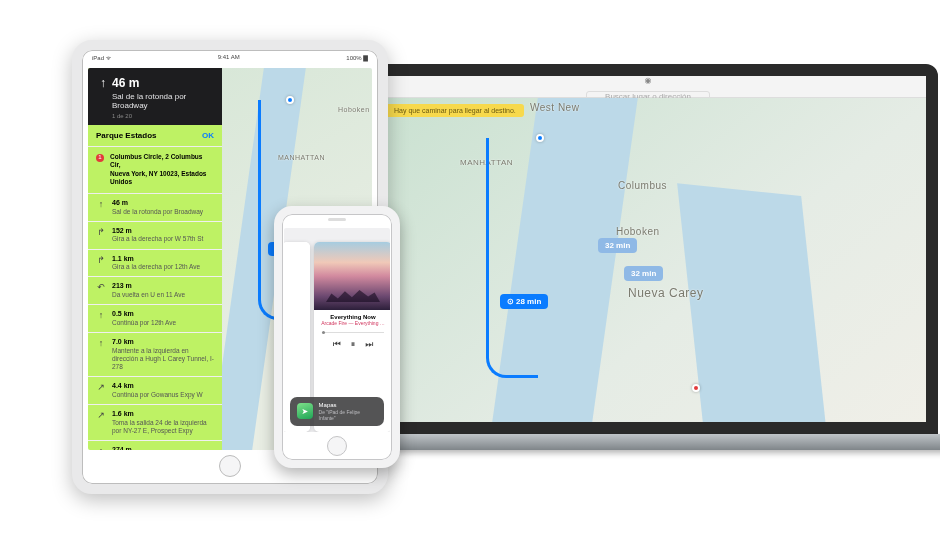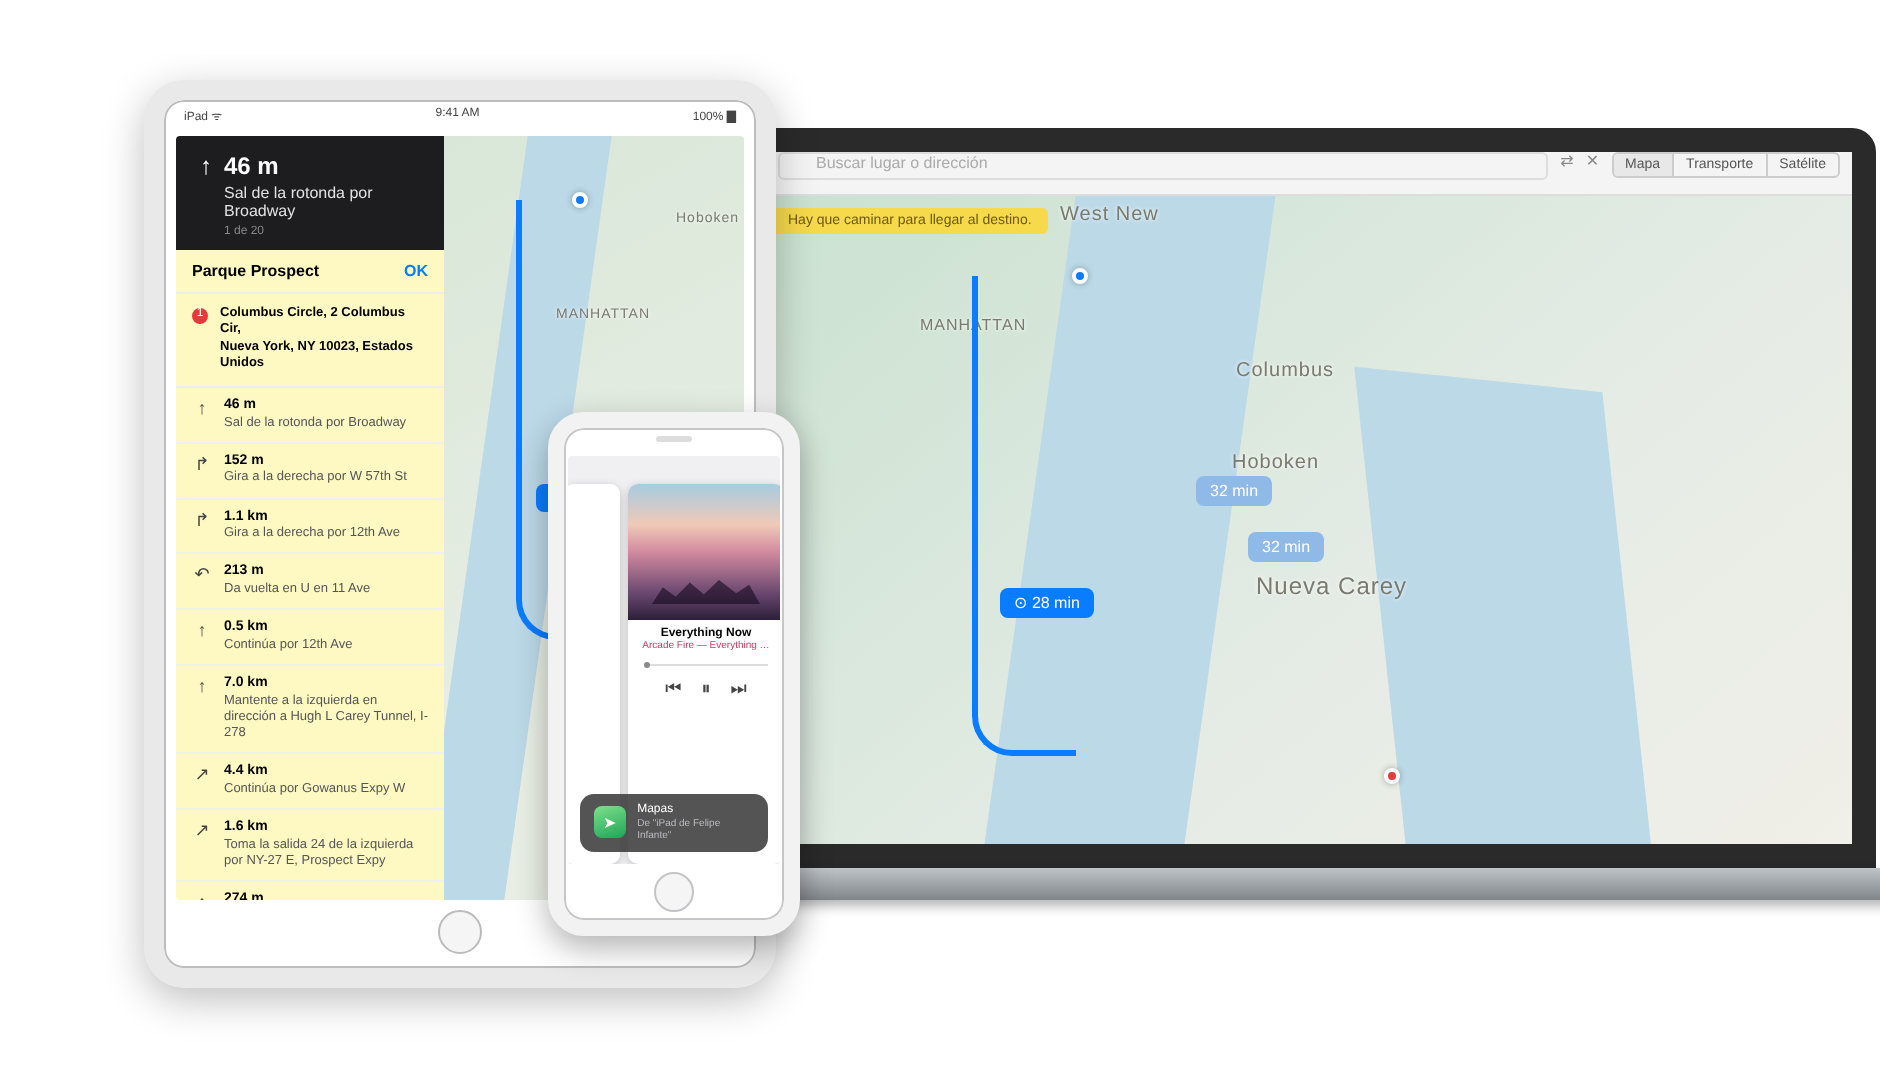--- a/index.html
+++ b/index.html
@@ -4,41 +4,41 @@
 <style>
   * { box-sizing: border-box; margin: 0; padding: 0; font-family: -apple-system, Helvetica, Arial, sans-serif; }
   body { width: 940px; height: 536px; background: #fff; position: relative; overflow: hidden; }
 
   
   .macbook { position: absolute; left: 358px; top: 64px; width: 580px; }
   .macbook-screen { border: 12px solid #2a2a2a; border-radius: 12px 12px 0 0; height: 370px; background: #dbe8e0; position: relative; overflow: hidden; }
   .macbook-screen::before { content:""; position:absolute; top:-8px; left:50%; width:4px; height:4px; background:#444; border-radius:50%; transform:translateX(-50%);}
   .macbook-base { height: 16px; background: linear-gradient(#bfc4c8,#7f8589); border-radius: 0 0 26px 26px; margin: 0 -30px; box-shadow: 0 3px 6px rgba(0,0,0,.3); position: relative; }
   .mac-inner { position:absolute; inset:0; display:flex; flex-direction:column; }
-  .mac-searchbar { height: 22px; background:#f4f4f4; border-bottom:1px solid #ddd; display:flex; align-items:flex-start; padding:0 6px; gap:6px; font-size:8px; color:#888;}
+  .mac-searchbar { height: 22px; background:#f4f4f4; border-bottom:1px solid #ddd; display:flex; align-items:center; padding:0 6px; gap:6px; font-size:8px; color:#888;flex-direction:column;}
   .mac-search { flex:1; border:1px solid #ddd; border-radius:3px; height:14px; padding:0 18px; color:#aaa; position:relative; }
   .mac-segmented { display:flex; border:1px solid #ccc; border-radius:3px; overflow:hidden; font-size:7px; }
   .mac-seg { padding:2px 6px; border-right:1px solid #ccc; color:#555; }
   .mac-seg:last-child { border-right:none; }
   .mac-seg.active { background:#e8e8e8; font-weight:500; }
   .mac-map { flex:1; position:relative; background: linear-gradient(140deg, #c9e1d0 0%, #e5ece5 60%, #f0efe8 100%); }
   .water { position:absolute; background:#bcd9e8; }
   .mac-banner { position:absolute; top:6px; left:6px; background:#f7d94c; color:#6b5a10; font-size:7px; padding:3px 8px 3px 18px; border-radius:3px; }
   .mac-banner::before { content:"⚠"; position:absolute; left:4px; color:#a07c00; }
   .map-label { position:absolute; color:#7a7a6e; font-size:10px; text-shadow: 0 0 2px #fff; letter-spacing:.5px;}
-  .route-badge { position:absolute; background:#0a7cff; color:#fff; font-size:8px; padding:3px 7px; border-radius:4px; font-weight:400;}
+  .route-badge { position:absolute; background:#0a7cff; color:#fff; font-size:8px; padding:3px 7px; border-radius:4px; font-weight:700;}
   .route-badge.alt { background:#8fb9e6; }
 
   
   .ipad { position: absolute; left: 72px; top: 40px; width: 316px; height: 454px; background:#fff; border: 10px solid #e9e9ea; border-radius: 20px; box-shadow: 0 6px 20px rgba(0,0,0,.25), inset 0 0 0 1px #bdbdbd; }
   .ipad::after { content:""; position:absolute; bottom:-32px; left:50%; width:28px; height:28px; border:2px solid #c9c9cb; border-radius:50%; transform:translateX(-50%); background:#f2f2f3; display:none;}
   .ipad-home { position:absolute; bottom:7px; left:50%; transform:translateX(-50%); width:22px; height:22px; border:1px solid #bbb; border-radius:50%; background:#f5f5f6; }
   .ipad-inner { position:absolute; left:6px; right:6px; top:18px; bottom:34px; border-radius:2px; overflow:hidden; display:flex; }
   .ipad-status { position:absolute; top:4px; left:10px; right:10px; font-size:6px; color:#444; display:flex; justify-content:space-between; }
-  .ipad-sidebar { width:134px; background:#fef9c3; display:flex; flex-direction:column; font-size:7px; }
+  .ipad-sidebar { width:134px; background:#bef264; display:flex; flex-direction:column; font-size:7px; }
   .nav-banner { background:#1d1d1f; color:#fff; padding:8px 8px 6px; }
   .nav-dist { font-size:12px; font-weight:600; }
   .nav-instr { font-size:8px; color:#e2e2e4; margin-top:2px; }
   .nav-sub { font-size:6px; color:#888; margin-top:3px;}
   .nav-arrow { display:inline-block; width:14px; font-size:12px; text-align:center; margin-right:2px;}
   .dest-row { display:flex; justify-content:space-between; padding:6px 8px; font-size:8px; border-bottom:1px solid #eee; }
   .dest-name { font-weight:600; }
   .dest-ok { color:#0a7cff; font-weight:600; }
   .origin-row { display:flex; gap:6px; padding:6px 8px; border-bottom:1px solid #eee; font-size:6.5px; line-height:1.3; color:#444; }
   .origin-dot { width:8px; height:8px; border-radius:50%; background:#e23b3b; color:#fff; font-size:6px; display:flex; align-items:center; justify-content:center; flex-shrink:0; margin-top:1px;}
@@ -125,21 +125,21 @@
     <span>100% ▇</span>
   </div>
   <div class="ipad-inner">
     <div class="ipad-sidebar">
       <div class="nav-banner">
         <div><span class="nav-arrow">↑</span><span class="nav-dist">46 m</span></div>
         <div class="nav-instr" style="padding-left:16px;">Sal de la rotonda por Broadway</div>
         <div class="nav-sub" style="padding-left:16px;">1 de 20</div>
       </div>
       <div class="dest-row">
-        <span class="dest-name">Parque Prospect</span>
+        <span class="dest-name">Parque Estados</span>
         <span class="dest-ok">OK</span>
       </div>
       <div class="origin-row">
         <div class="origin-dot">1</div>
         <div>
           <div style="font-weight:600; color:#000;">Columbus Circle, 2 Columbus Cir,</div>
           <div style="font-weight:600; color:#000;">Nueva York, NY 10023, Estados</div>
           <div style="font-weight:600; color:#000;">Unidos</div>
         </div>
       </div>

